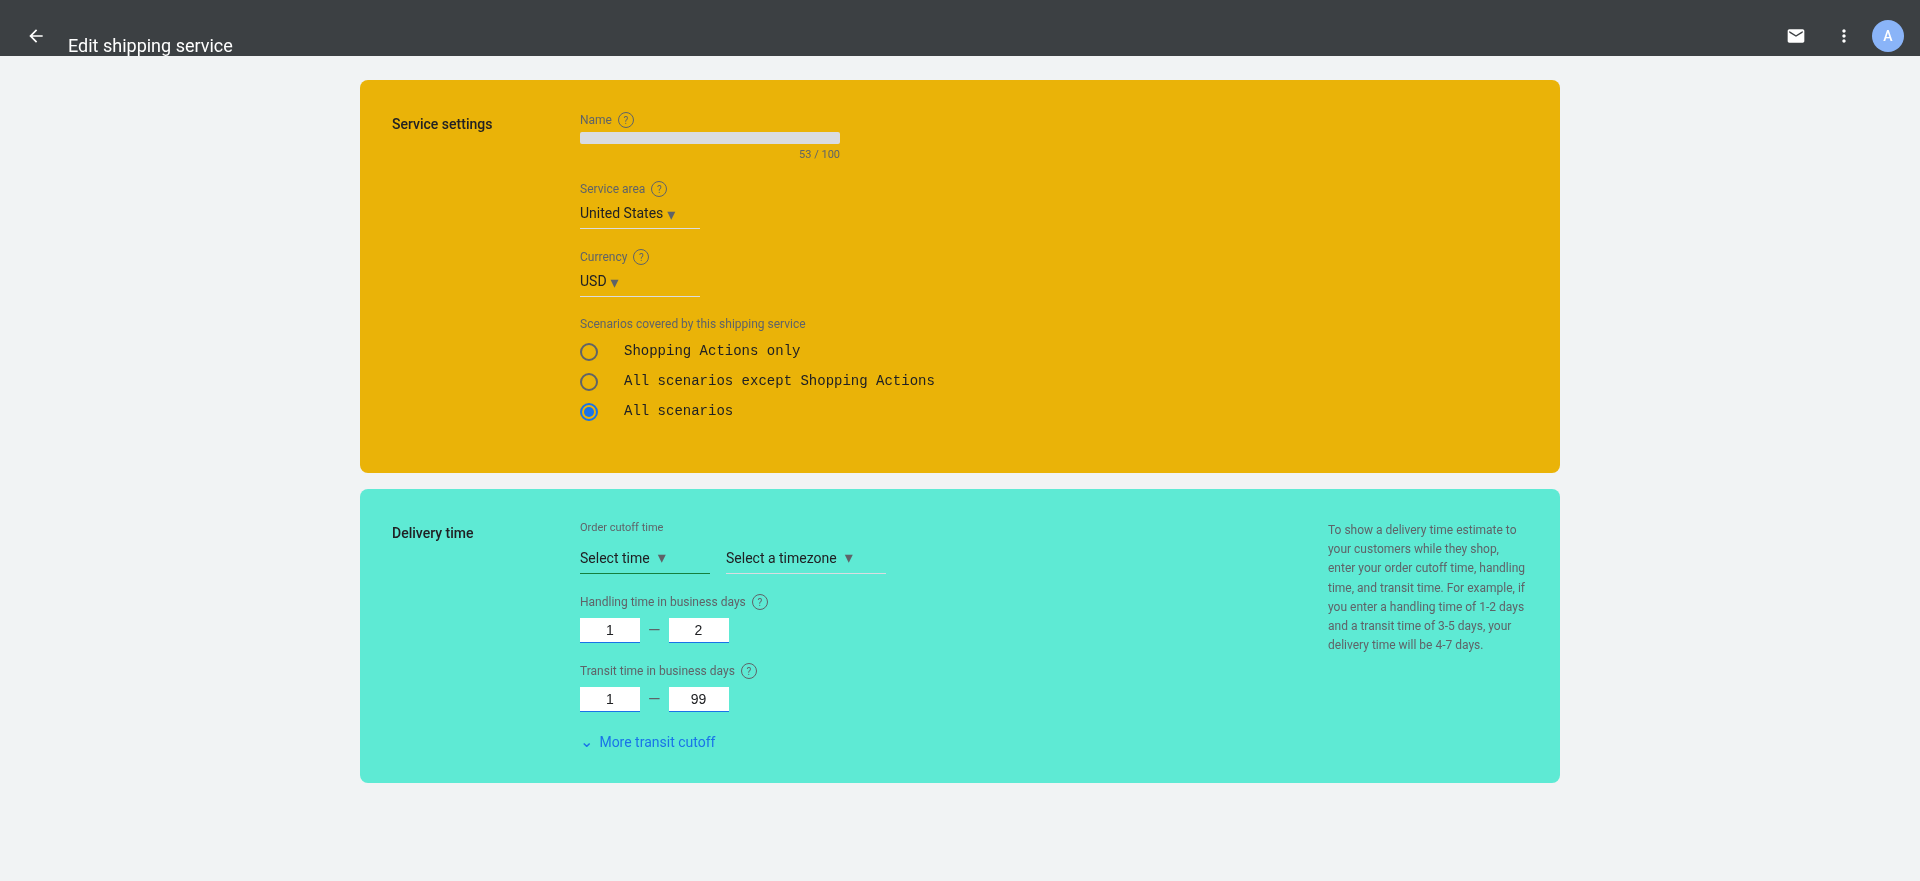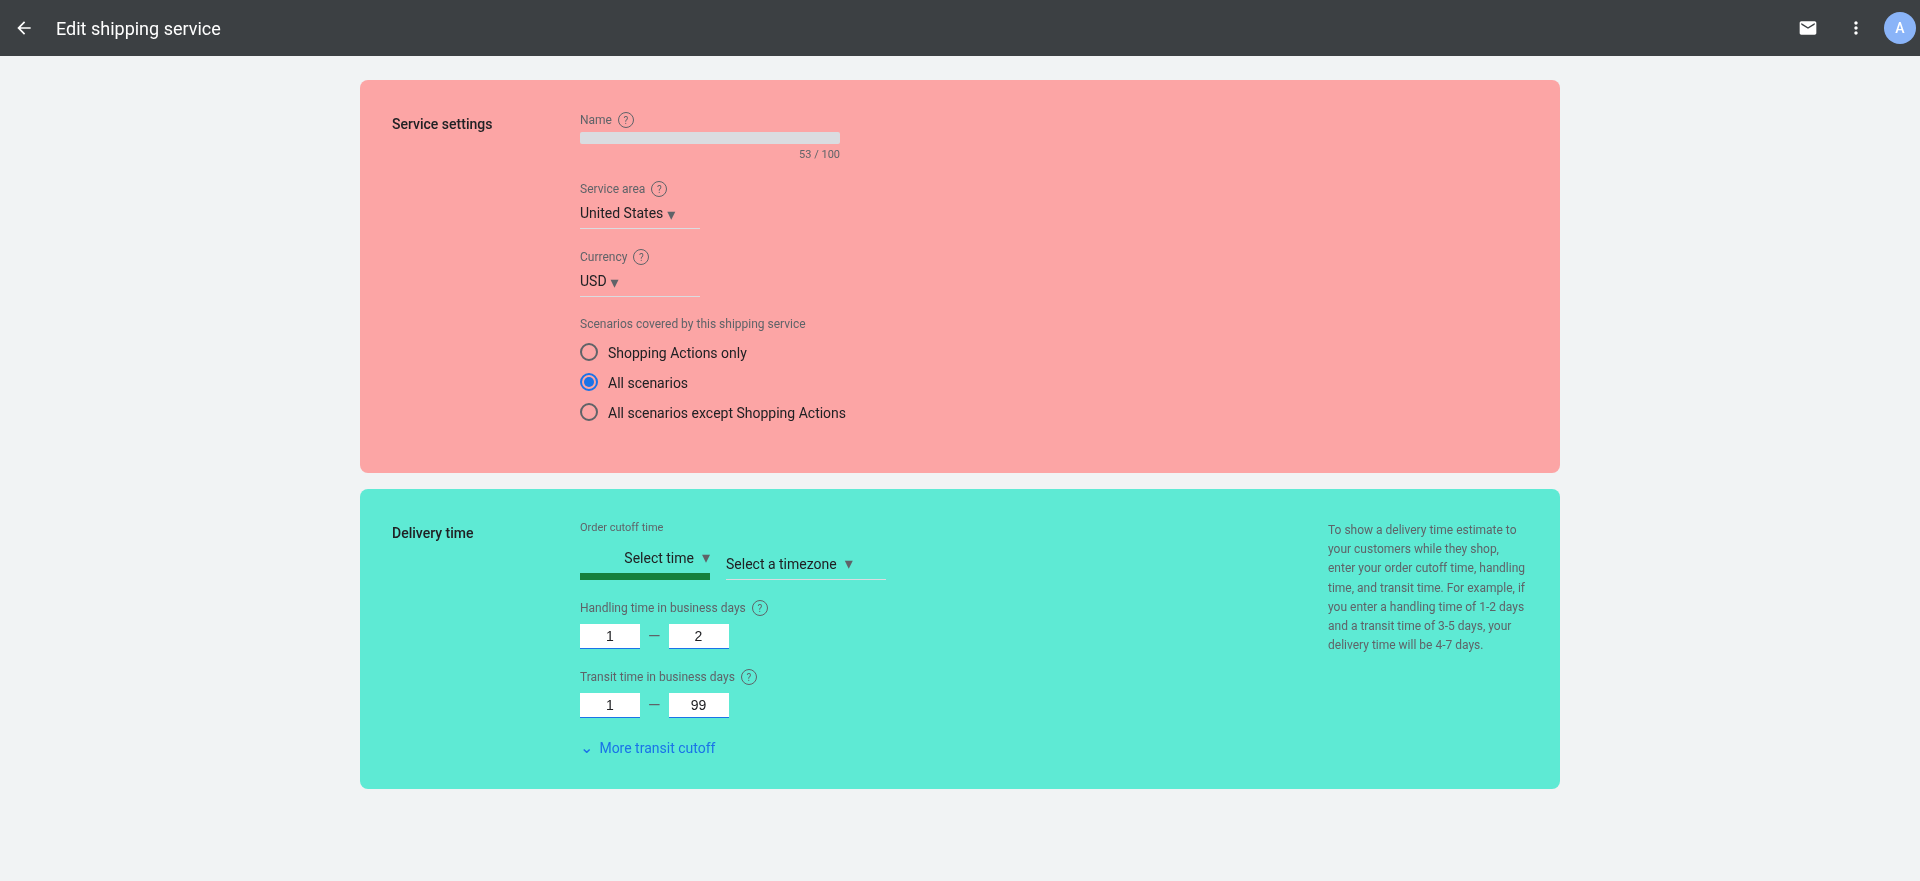--- a/index.html
+++ b/index.html
@@ -9,22 +9,22 @@
       min-height: 881px;
       color: #202124;
       font-size: 14px;
     }
 
     
     .topbar {
       background: #3c4043;
       height: 56px;
       display: flex;
-      align-items: center;
-      padding: 0 4px;
+      align-items: flex-end;
+      padding: 0 16px;
       gap: 12px;
     }
     .topbar-back-btn {
       color: #fff;
       background: none;
       border: none;
       cursor: pointer;
       display: flex;
       align-items: center;
       justify-content: center;
@@ -71,21 +71,21 @@
     }
 
     
     .main {
       padding: 24px 360px;
       max-width: 1920px;
     }
 
     
     .card {
-      background: #fca5a5;
+      background: #eab308;
       border-radius: 8px;
       margin-bottom: 16px;
       padding: 32px;
       display: flex;
       gap: 48px;
     }
     .card-section-title {
       font-size: 14px;
       font-weight: 500;
       color: #202124;
@@ -161,23 +161,24 @@
       color: #5f6368;
       margin-bottom: 12px;
     }
     .radio-group {
       display: flex;
       flex-direction: column;
       gap: 12px;
     }
     .radio-item {
       display: flex;
-      align-items: flex-end;
-      gap: 10px;
-      cursor: pointer;
+      align-items: flex-start;
+      gap: 26px;
+      cursor: pointer;
+      font-family: Liberation Mono, monospace;
     }
     .radio-circle {
       width: 18px;
       height: 18px;
       border-radius: 50%;
       border: 2px solid #5f6368;
       display: flex;
       align-items: center;
       justify-content: center;
       flex-shrink: 0;
@@ -221,26 +222,25 @@
       display: flex;
       gap: 16px;
       align-items: flex-end;
       margin-bottom: 20px;
     }
 
     
     .time-select {
       display: flex;
       align-items: center;
-      border-bottom: 7px solid #15803d;
+      border-bottom: 1px solid #15803d;
       padding: 6px 0;
       min-width: 130px;
       cursor: pointer;
       gap: 4px;
-      justify-content: flex-end;
     }
     .timezone-select {
       display: flex;
       align-items: center;
       border-bottom: 1px solid #dadce0;
       padding: 6px 0;
       min-width: 160px;
       cursor: pointer;
       gap: 4px;
     }
@@ -354,27 +354,27 @@
       <div class="form-field">
         <div class="scenarios-label">Scenarios covered by this shipping service</div>
         <div class="radio-group">
 
           <div class="radio-item">
             <div class="radio-circle"></div>
             <span class="radio-label">Shopping Actions only</span>
           </div>
 
           <div class="radio-item">
+            <div class="radio-circle"></div>
+            <span class="radio-label">All scenarios except Shopping Actions</span>
+          </div>
+
+          <div class="radio-item">
             <div class="radio-circle selected"></div>
             <span class="radio-label">All scenarios</span>
-          </div>
-
-          <div class="radio-item">
-            <div class="radio-circle"></div>
-            <span class="radio-label">All scenarios except Shopping Actions</span>
           </div>
 
         </div>
       </div>
 
     </div>
   </div>
 
   <div class="delivery-card">
     <div class="card-section-title">Delivery time</div>

